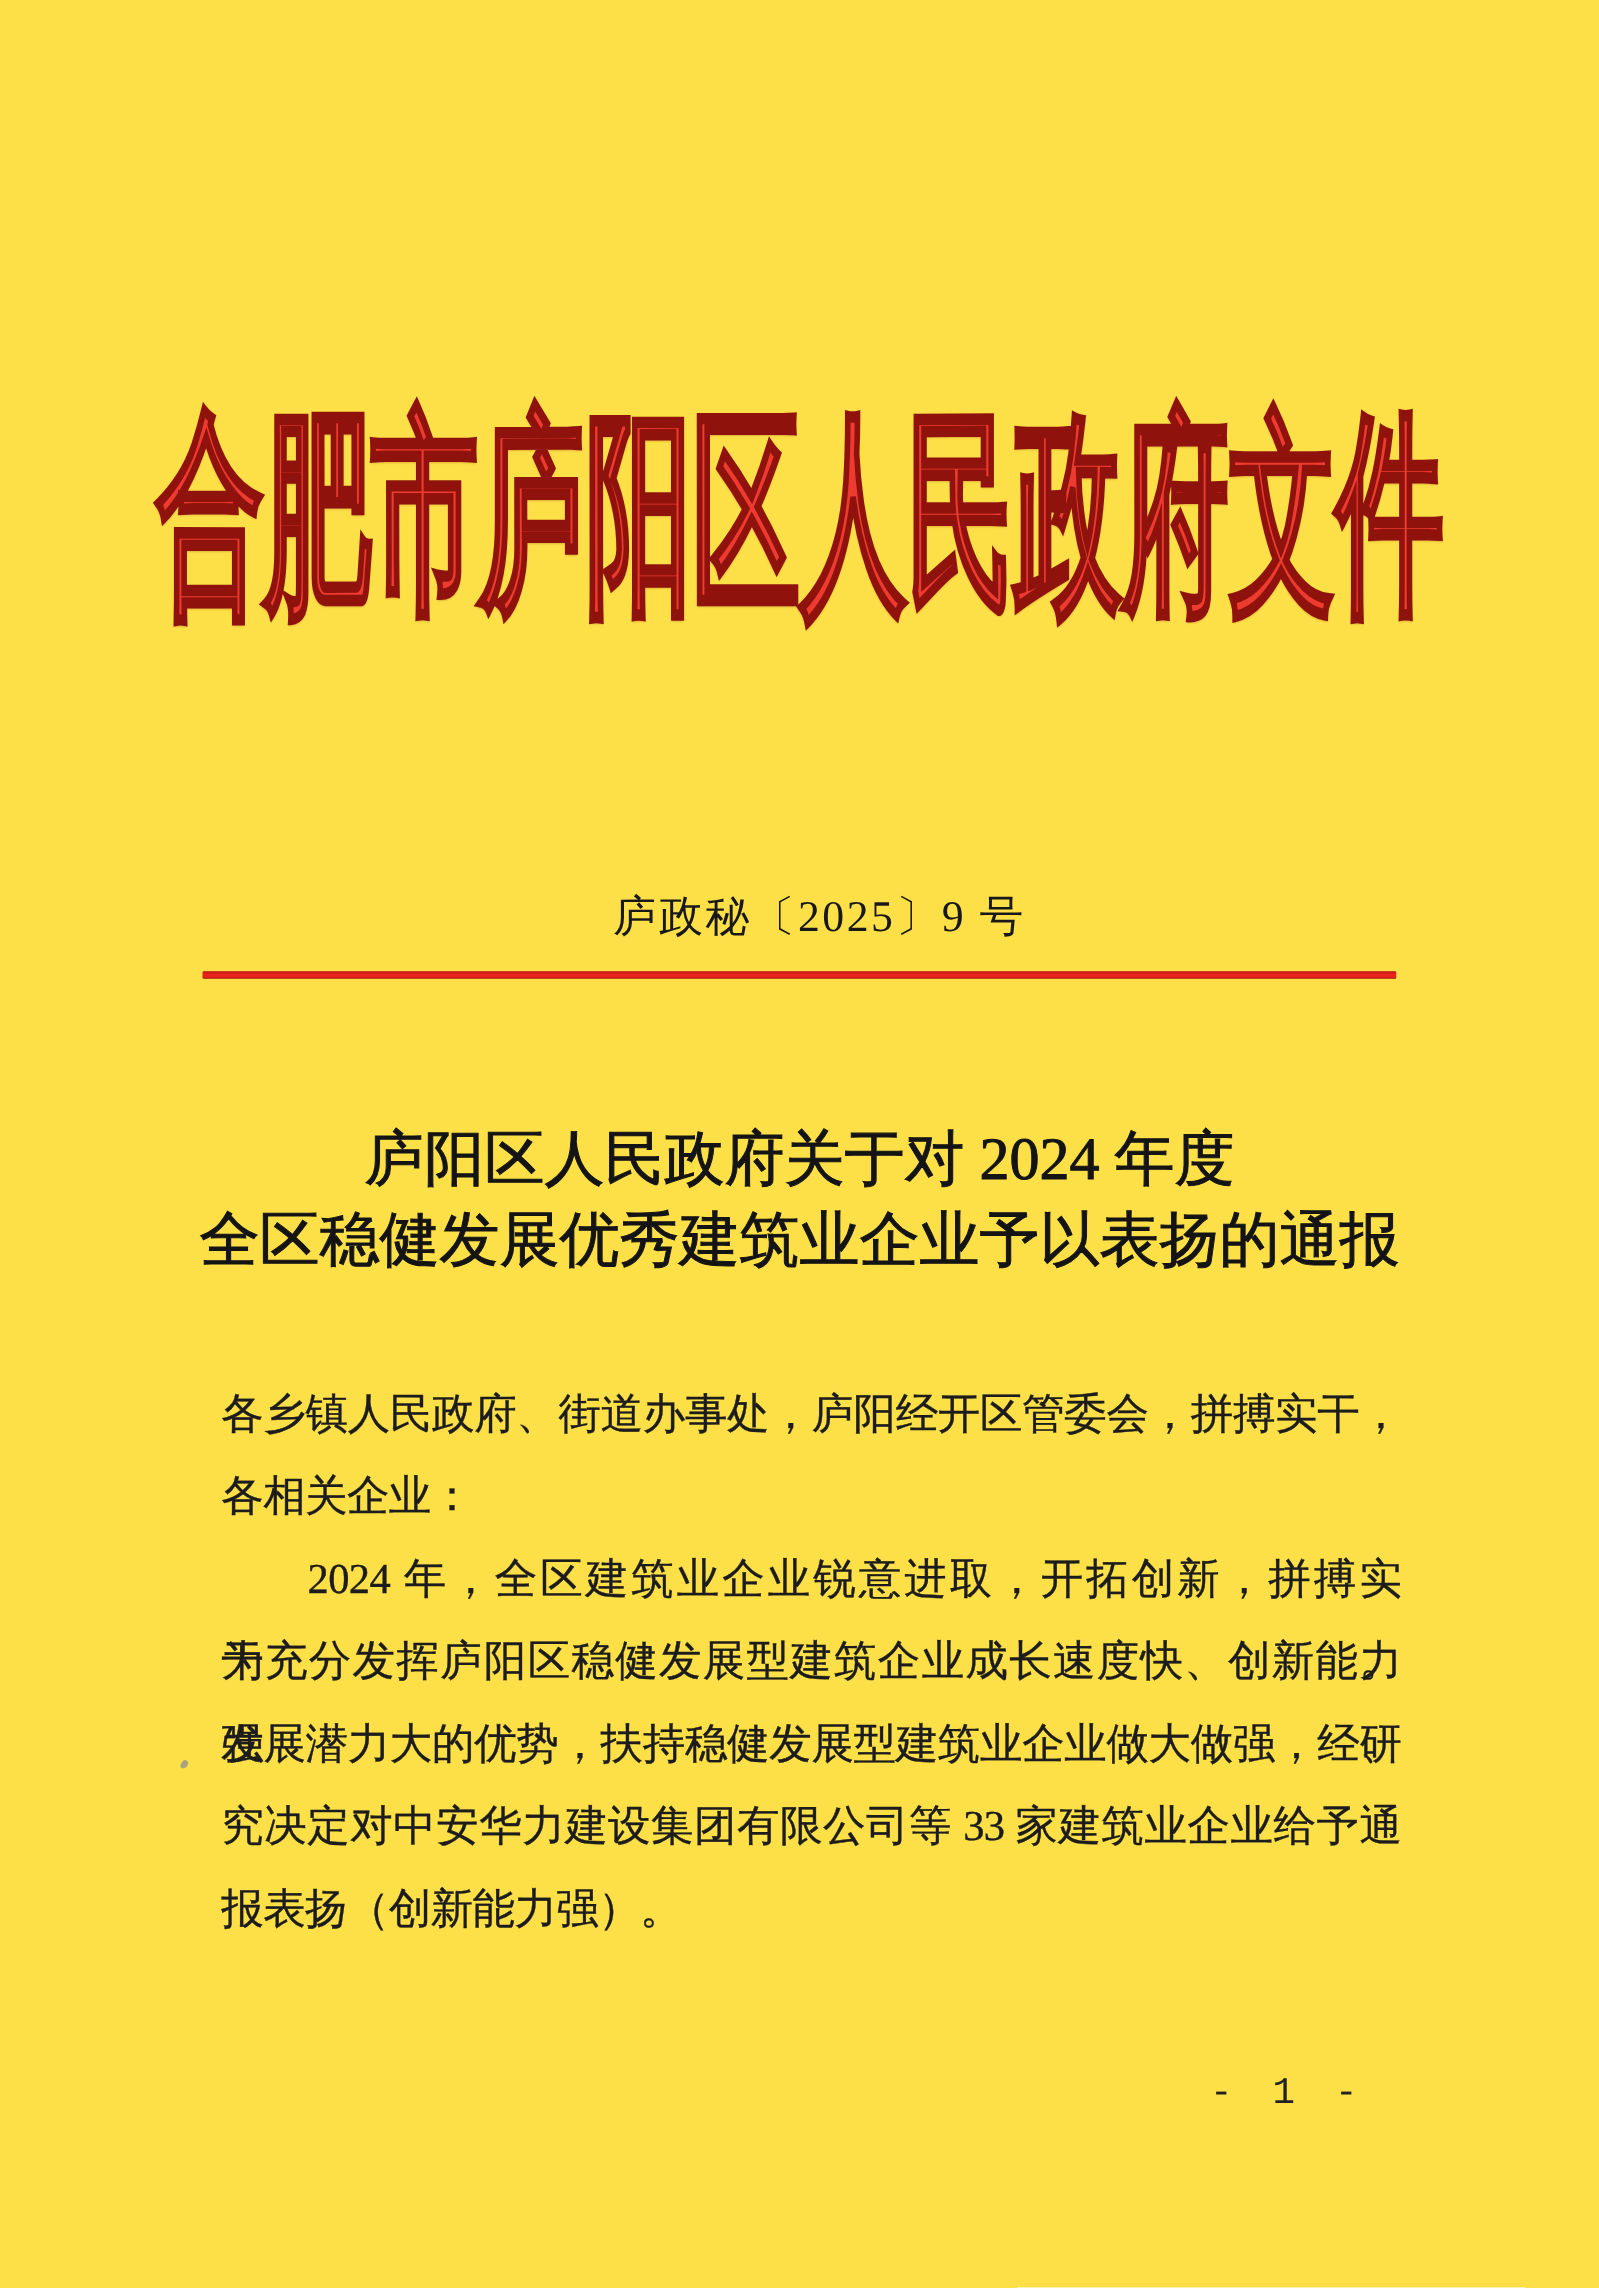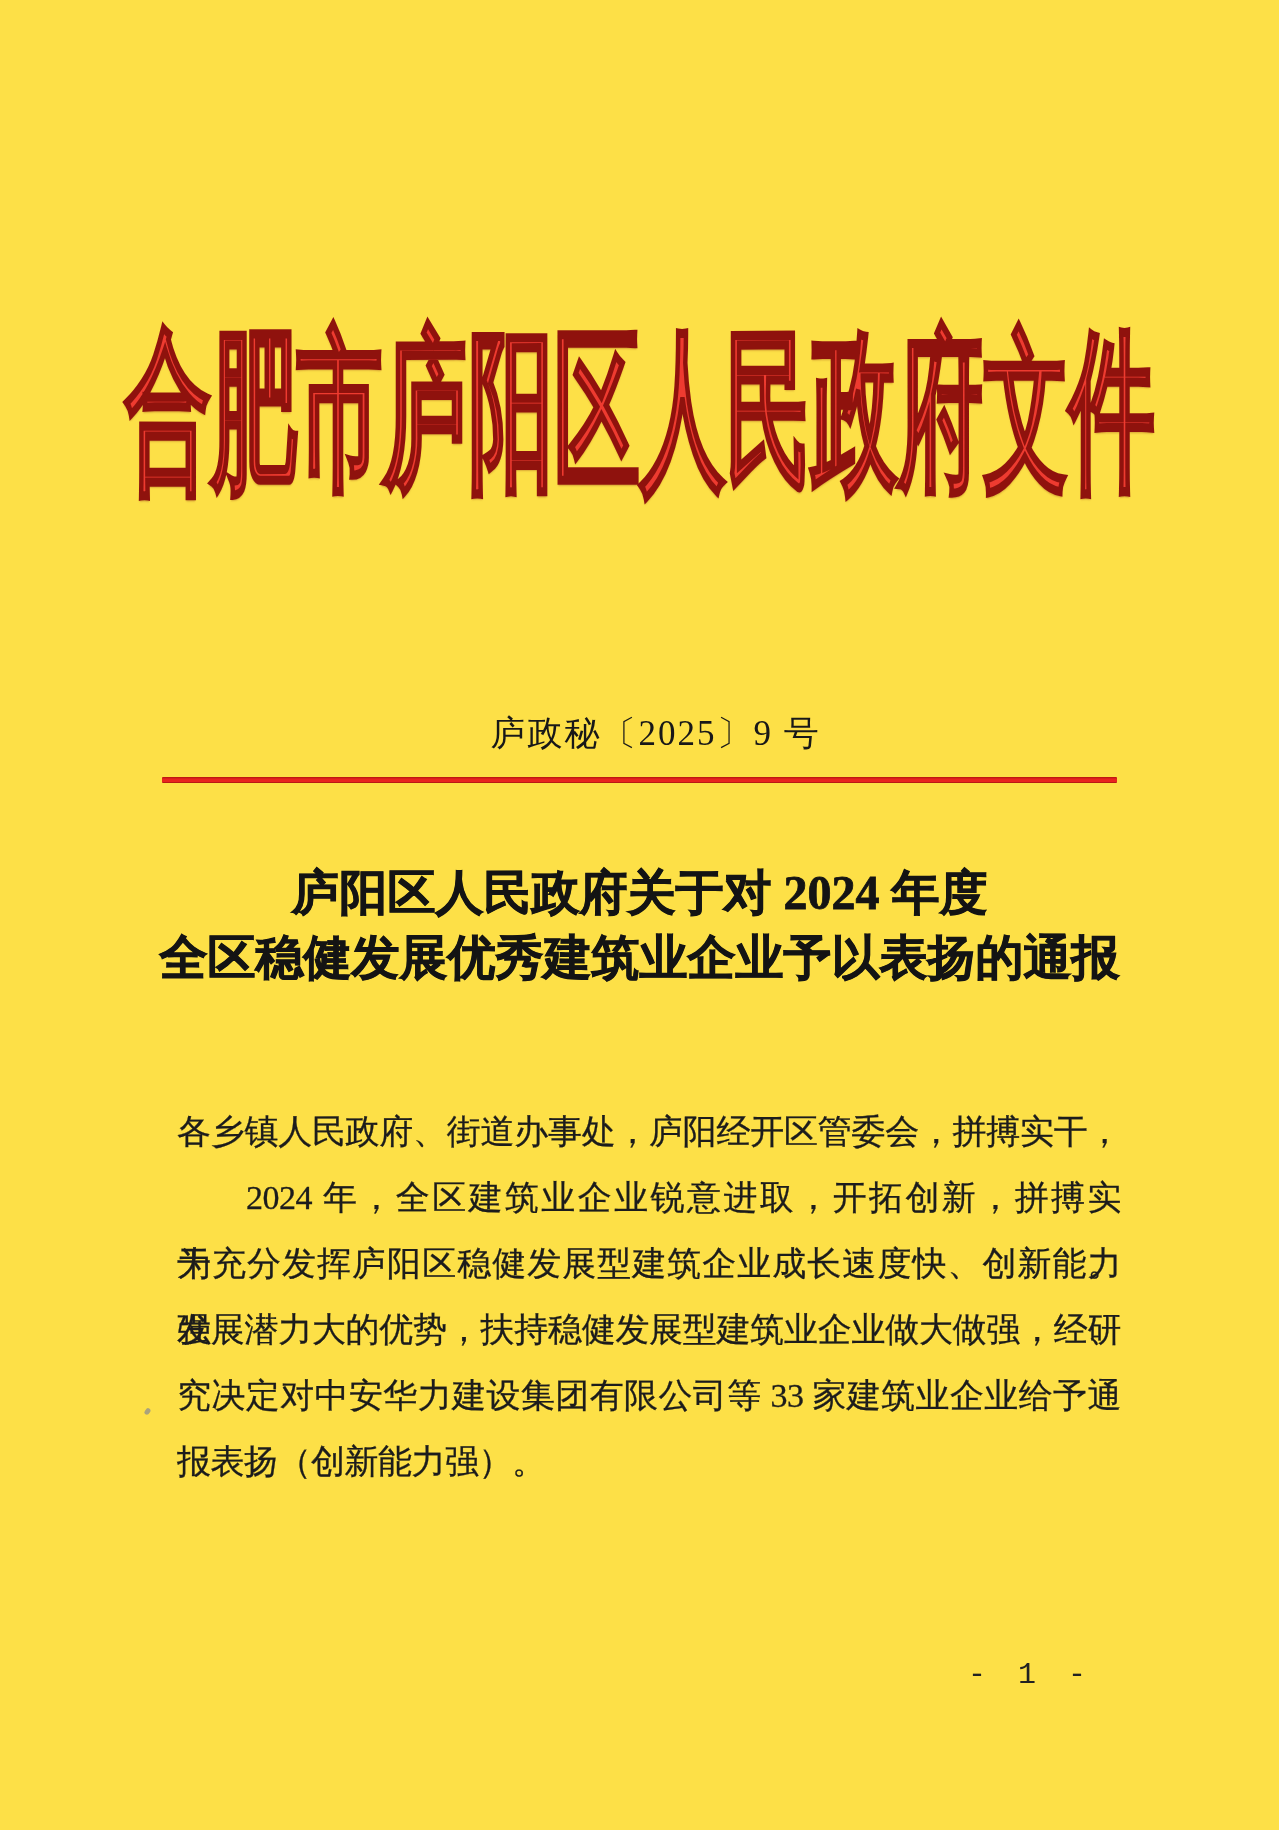--- a/index.html
+++ b/index.html
@@ -54,26 +54,26 @@
     left: 162px;
     width: 955px;
     height: 6px;
     background: linear-gradient(#b3140f, #e8241d 35%, #e8241d 75%, #a31210);
     border-radius: 1px;
   }
 
   
   .doc-title {
     position: absolute;
-    top: 860px;
+    top: 895px;
     left: 0;
     width: 100%;
     text-align: center;
     font-size: 48px;
-    font-weight: bold;
+    font-weight: normal;
     line-height: 65px;
     color: #141414;
     -webkit-text-stroke: 0.8px #141414;
   }
 
   
   .body-text {
     position: absolute;
     top: 1099px;
     left: 177px;
@@ -132,20 +132,21 @@
 
   <div class="red-rule"></div>
 
   <div class="doc-title">
     <div>庐阳区人民政府关于对 2024 年度</div>
     <div>全区稳健发展优秀建筑业企业予以表扬的通报</div>
   </div>
 
   <div class="body-text">
     <div class="body-line justified">各乡镇人民政府、街道办事处，庐阳经开区管委会，拼搏实干，</div>
+    <div class="body-line">各相关企业：</div>
     <div class="body-line justified indented">2024 年，全区建筑业企业锐意进取，开拓创新，拼搏实干。</div>
     <div class="body-line justified">为充分发挥庐阳区稳健发展型建筑企业成长速度快、创新能力强、</div>
     <div class="body-line justified">发展潜力大的优势，扶持稳健发展型建筑业企业做大做强，经研</div>
     <div class="body-line justified">究决定对中安华力建设集团有限公司等 33 家建筑业企业给予通</div>
     <div class="body-line">报表扬（创新能力强）。</div>
   </div>
 
   <div class="page-number">- 1 -</div>
 
   <div class="artifact-dot"></div>

